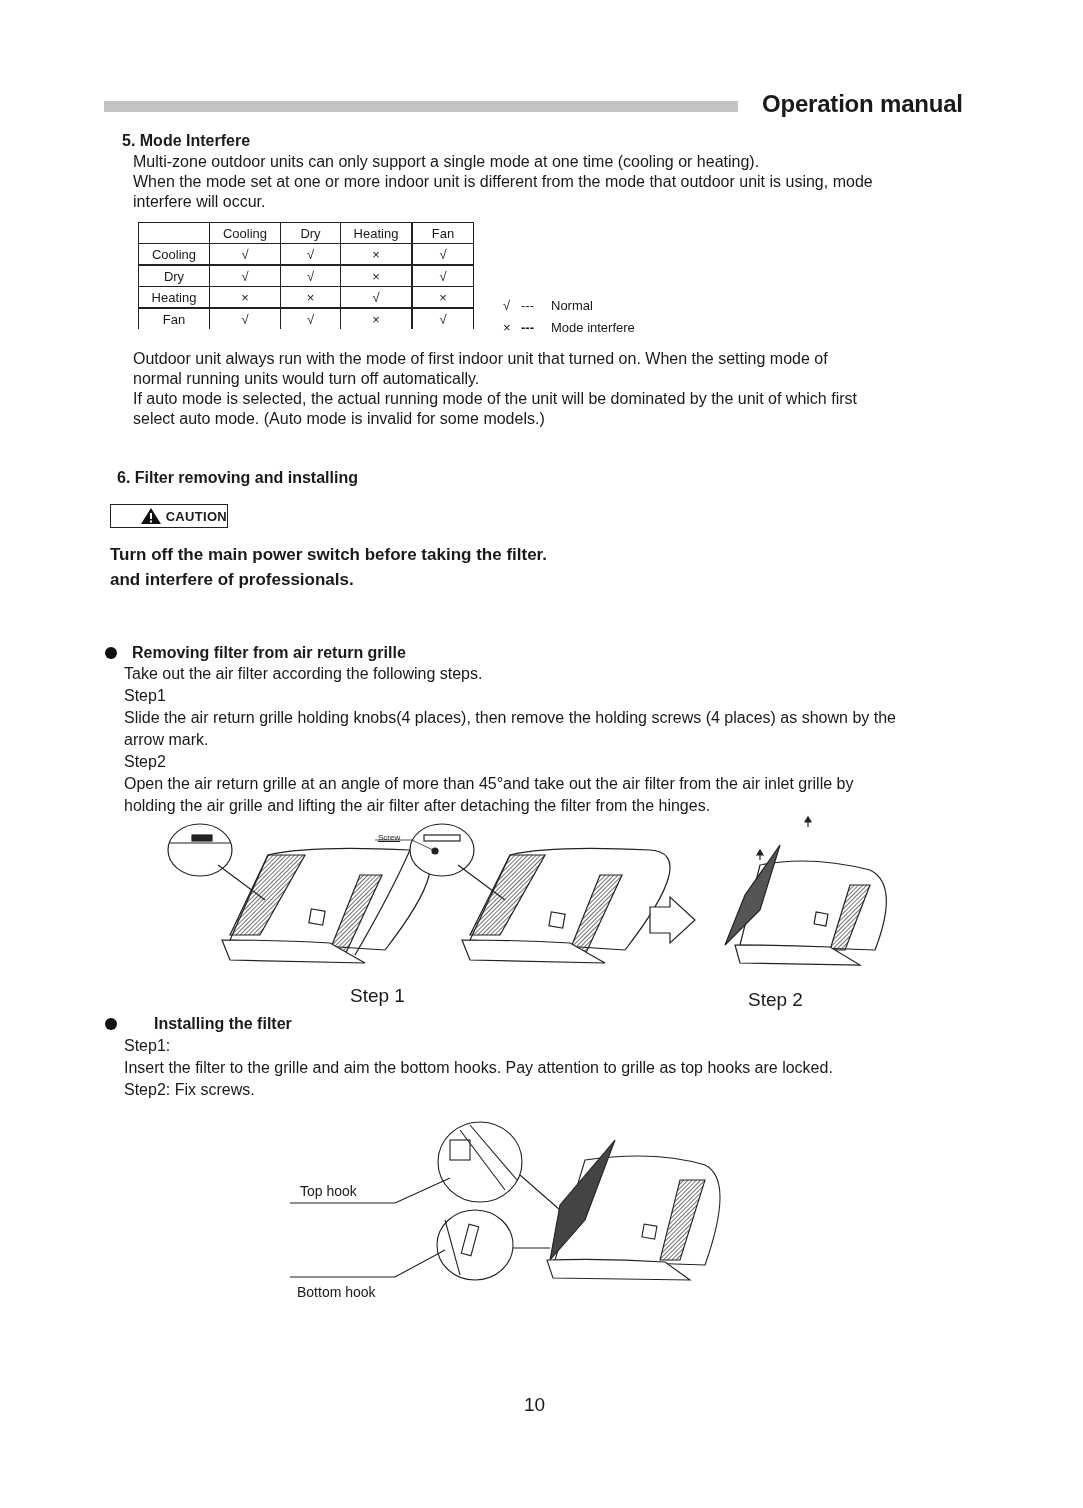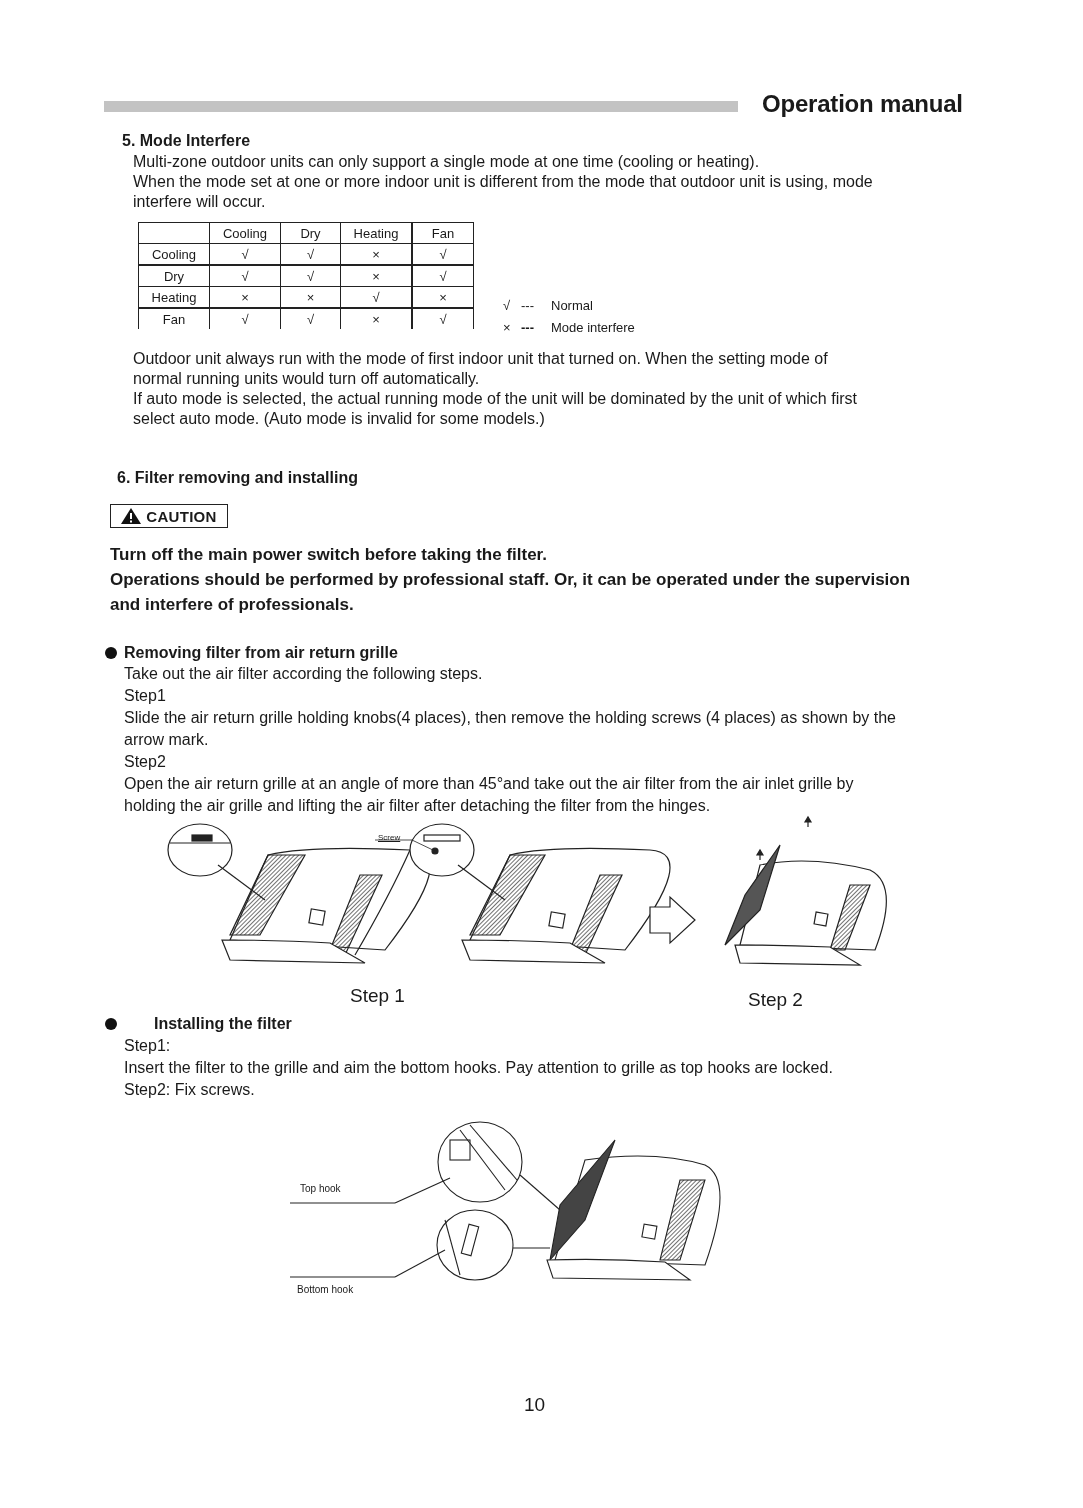--- a/index.html
+++ b/index.html
@@ -14,25 +14,25 @@
   table.mode { position: absolute; left: 138px; top: 222px; border-collapse: collapse; font-size: 13px; }
   table.mode td { border: 1px solid #222; height: 20px; text-align: center; padding: 0; }
   table.mode tr.thick td { border-top: 2px solid #222; }
   table.mode td.thickL { border-left: 2px solid #222; }
   table.mode tr:last-child td { border-bottom: none; }
   table.mode tr td:first-child { border-left: 1px solid #222; }
   .legend { font-size: 13px; line-height: 22px; }
   .legend .mark { display: inline-block; width: 18px; }
   .legend .dash { display: inline-block; width: 30px; }
   .caution { left: 110px; top: 504px; width: 116px; height: 22px; border: 1.5px solid #222;
-             font-size: 15px; font-weight: bold; display: flex; align-items: center; justify-content: center; gap: 5px; letter-spacing: 0.3px; }
+             font-size: 13px; font-weight: bold; display: flex; align-items: center; justify-content: flex-end; gap: 5px; letter-spacing: 0.3px; }
   .bold-warn { font-size: 17px; font-weight: bold; line-height: 25px; }
   .bullet { display: inline-block; width: 12px; height: 12px; border-radius: 50%; background: #111; }
   .step-label { font-size: 19px; }
-  .callout { font-size: 10px; text-align: right; }
+  .callout { font-size: 14px; text-align: right; }
   .page-num { left: 524px; top: 1394px; font-size: 19px; }
 </style>
 </head>
 <body>
 
 <div class="abs header-bar"></div>
 <div class="abs header-title">Operation manual</div>
 
 <div class="abs h-sec" style="left:115px; top:132px;">5. Mode Interfere</div>
 <div class="abs p" style="left:133px; top:152px;">
@@ -103,25 +103,24 @@
   <svg width="20" height="16" viewBox="0 0 20 16">
     <polygon points="10,0 20,16 0,16" fill="#111"></polygon>
     <rect x="9" y="5" width="2" height="6" fill="#fff"></rect>
     <rect x="9" y="12.5" width="2" height="2" fill="#fff"></rect>
   </svg>
   <span>CAUTION</span>
 </div>
 
 <div class="abs bold-warn" style="left:110px; top:542px;">
   <div>Turn off the main power switch before taking the filter.</div>
-  <div>Operations should be performed by professional staff. Or, it can be operated under the supervision</div>
   <div>and interfere of professionals.</div>
 </div>
 
-<div class="abs" style="left:105px; top:644px; display:flex; align-items:center; ">
+<div class="abs" style="left:105px; top:644px; display:flex; align-items:center; gap:8px;">
   <span class="bullet"></span>
   <span class="h-sec">Removing filter from air return grille</span>
 </div>
 <div class="abs p" style="left:124px; top:663px; line-height:22px;">
   <div>Take out the air filter according the following steps.</div>
   <div>Step1</div>
   <div>Slide the air return grille holding knobs(4 places), then remove the holding screws (4 places) as shown by the</div>
   <div>arrow mark.</div>
   <div>Step2</div>
   <div>Open the air return grille at an angle of more than 45°and take out the air filter from the air inlet grille by</div>

